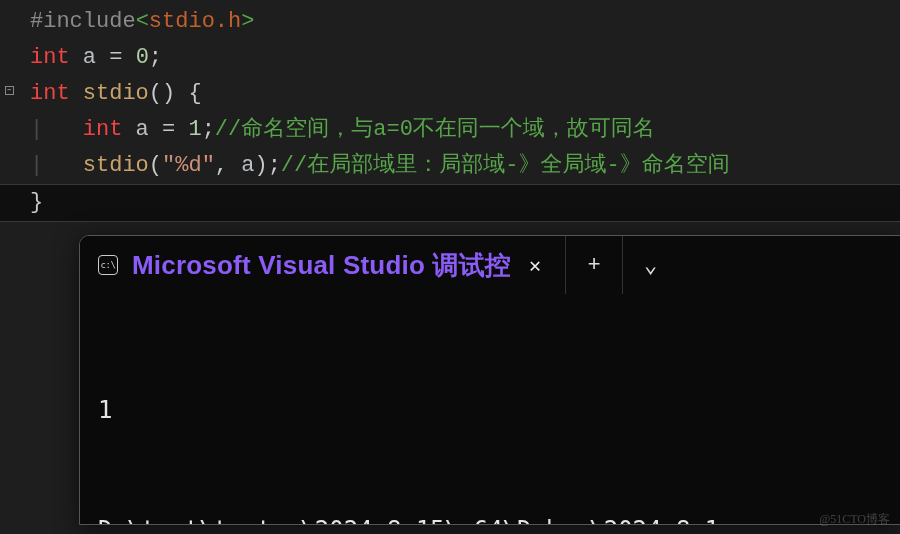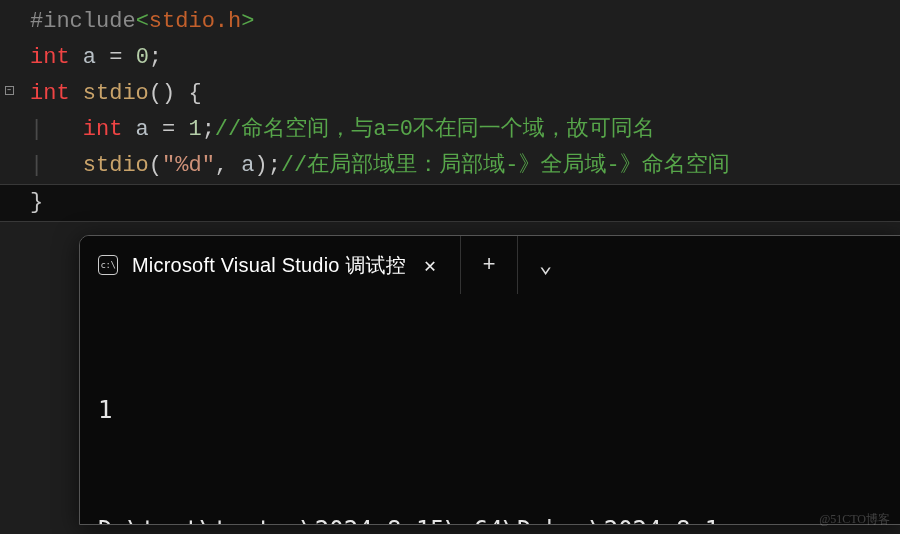--- a/index.html
+++ b/index.html
@@ -88,24 +88,24 @@
     align-items: center;
     justify-content: center;
   }
   .tab-icon-inner {
     font-size: 9px;
     color: #ccc;
     font-family: Consolas, monospace;
     letter-spacing: -0.5px;
   }
   .tab-title {
-    color: #ffffff;
+    color: #8b5cf6;
     font-family: "Segoe UI", Arial, sans-serif;
-    font-size: 20px;
-    font-weight: 400;
+    font-size: 26px;
+    font-weight: 700;
     letter-spacing: .2px;
   }
   .tab-close {
     color: #eee;
     font-size: 20px;
     padding: 0 4px;
     cursor: pointer;
   }
   .tab-controls {
     display: flex;

